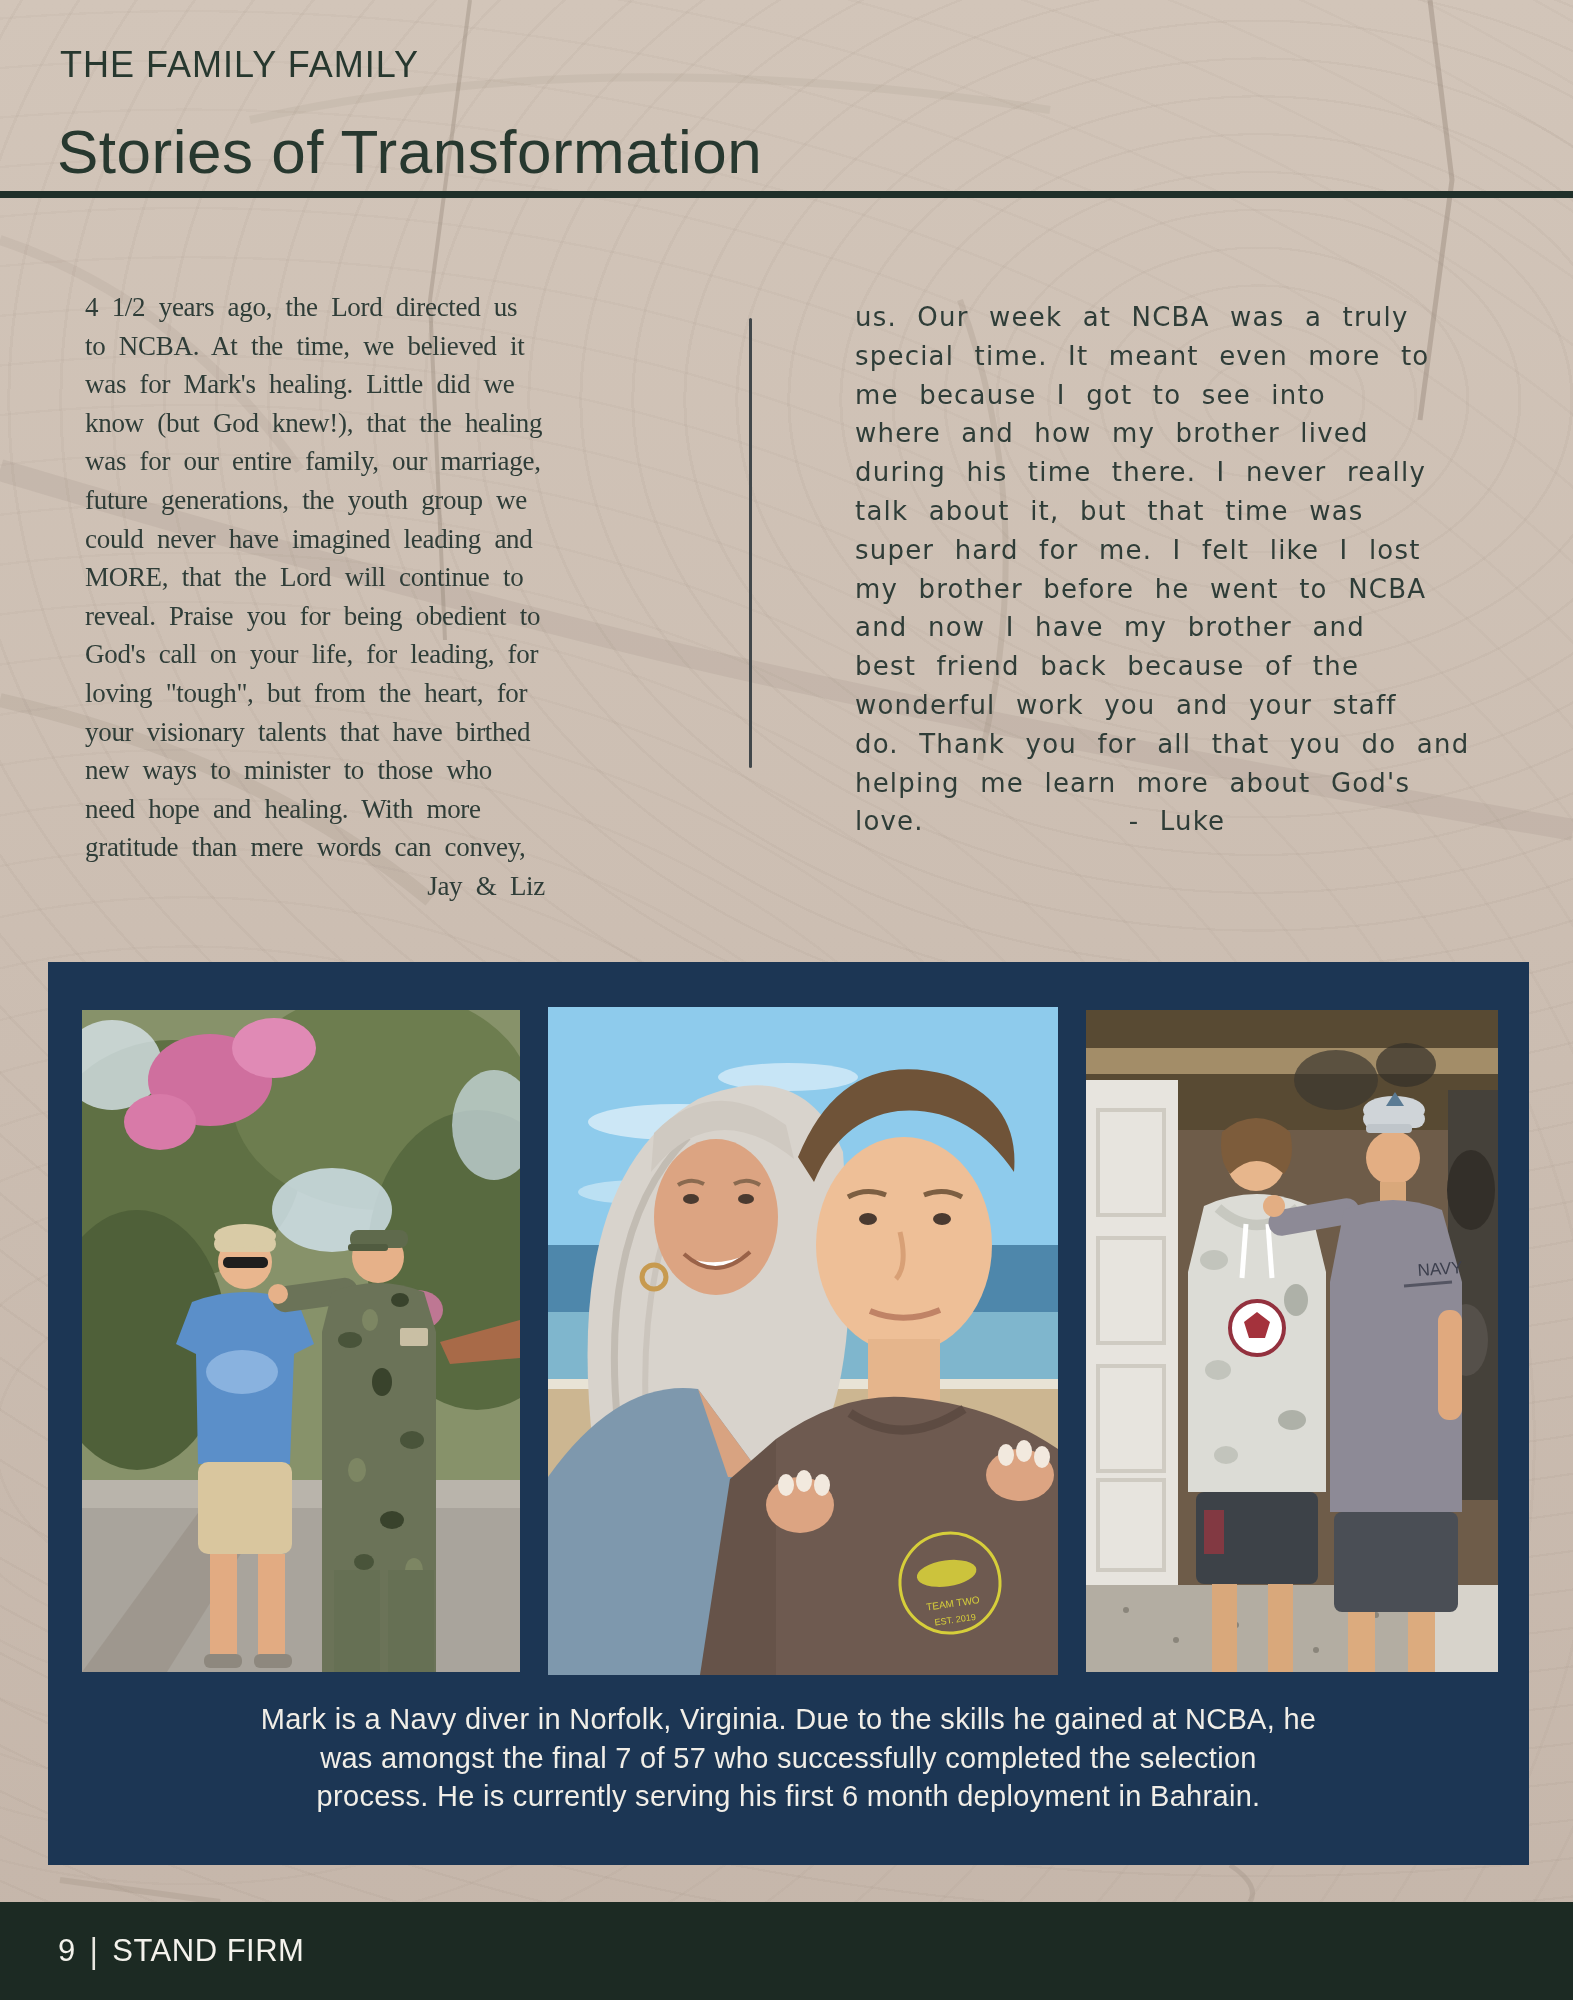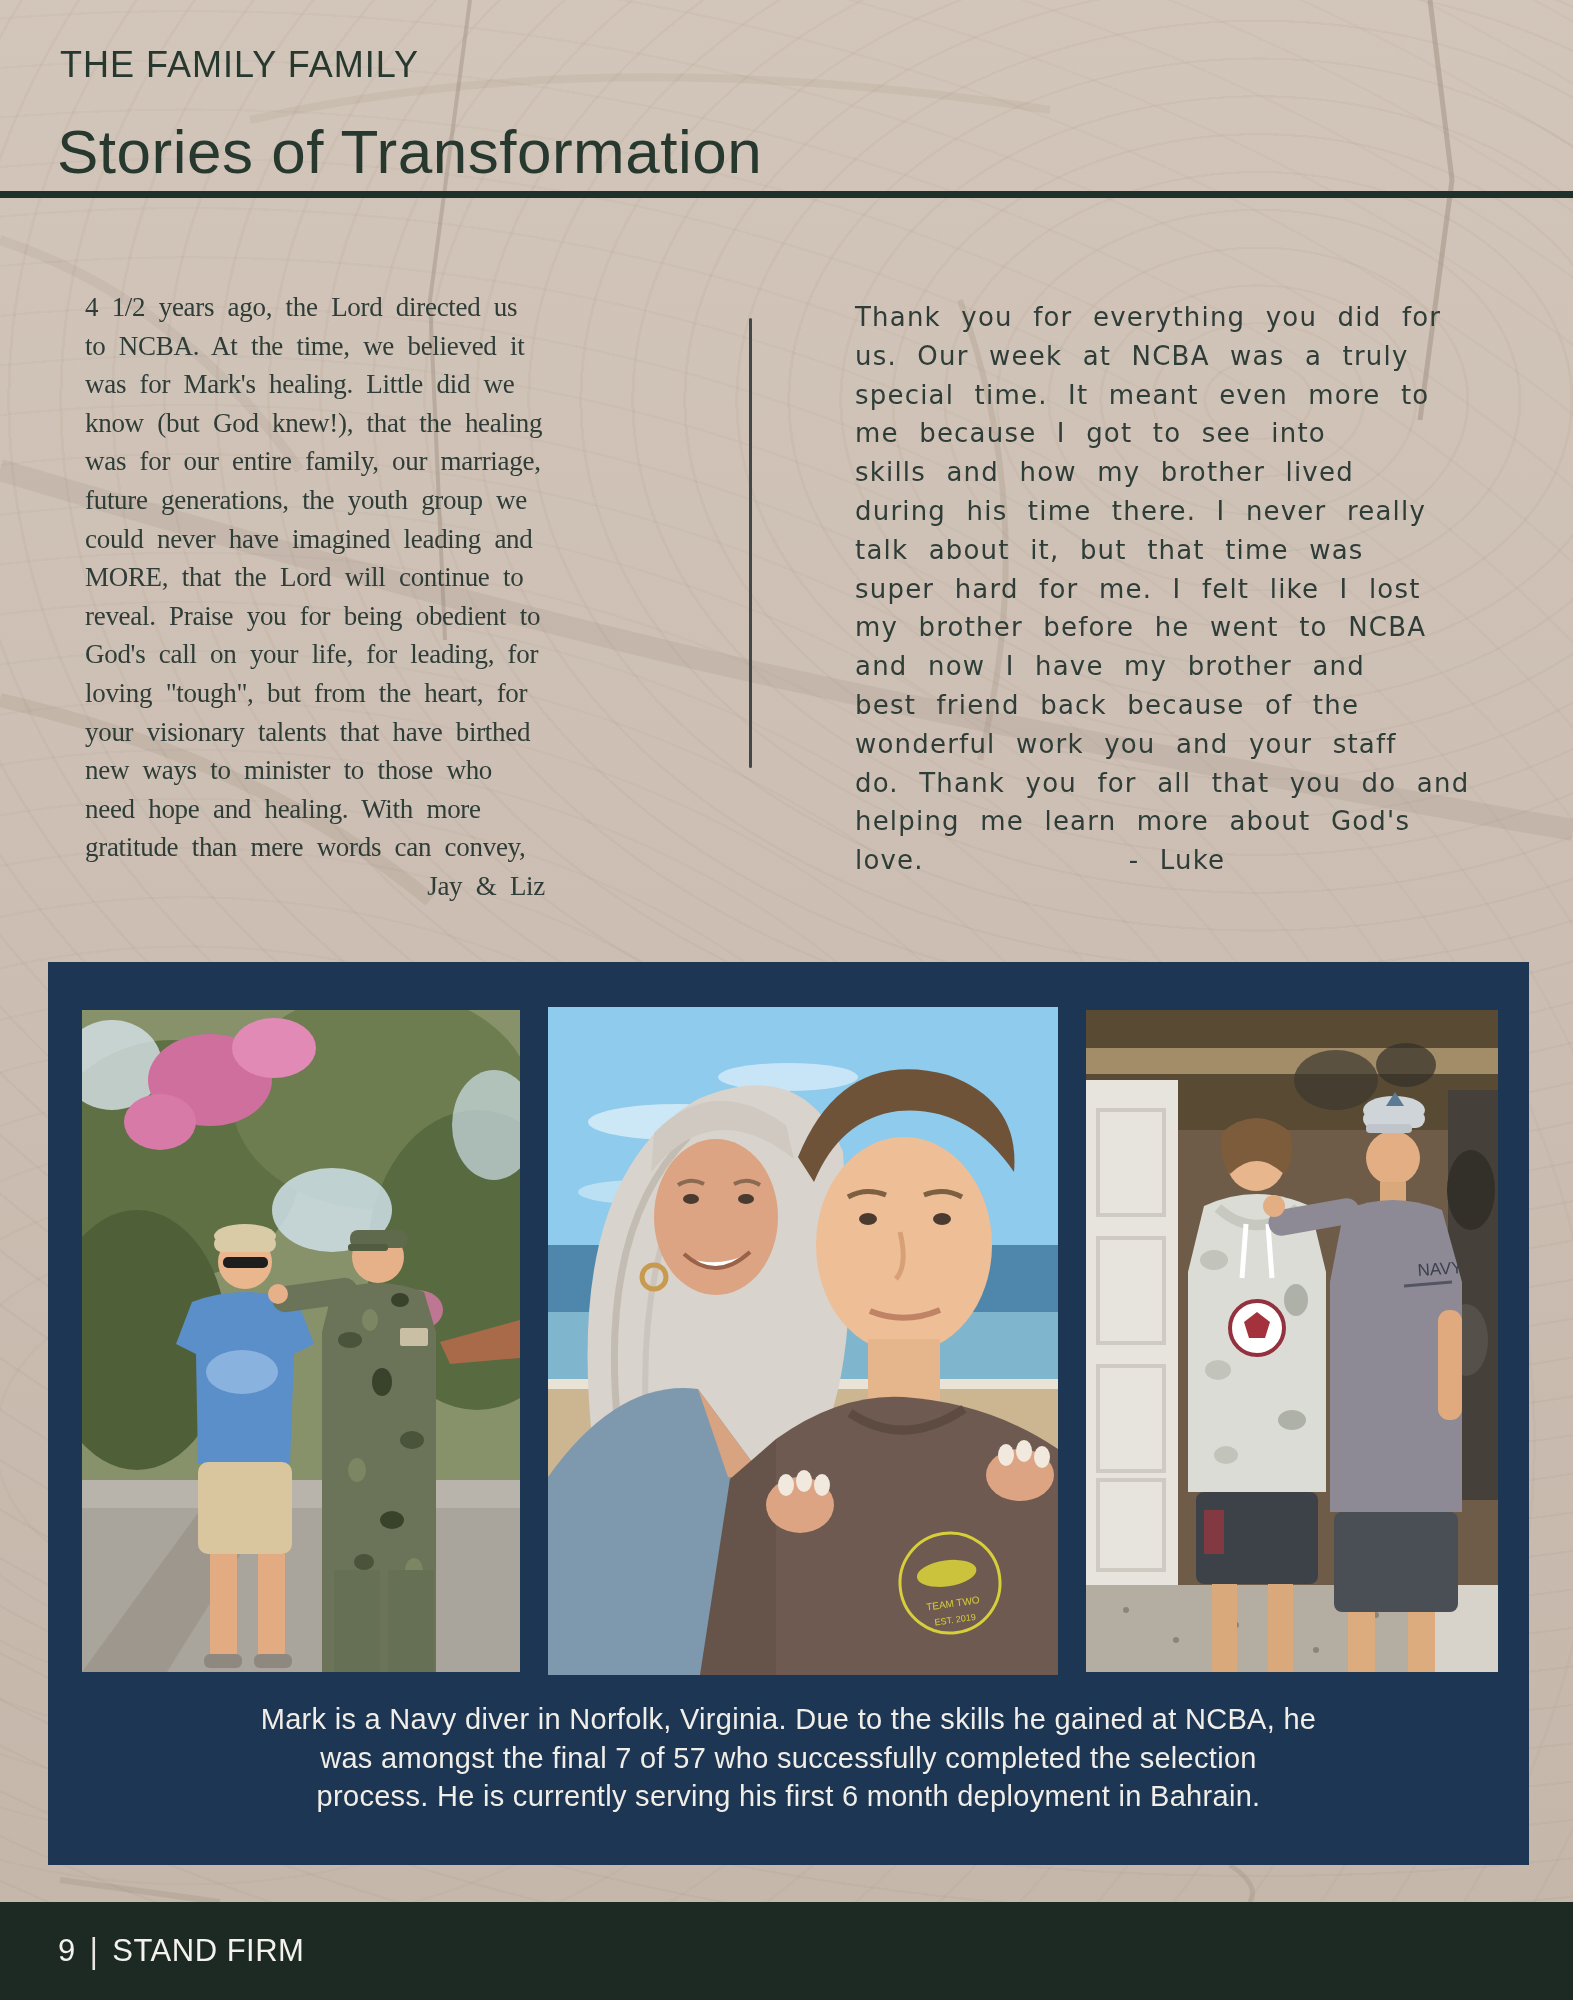--- a/index.html
+++ b/index.html
@@ -116,25 +116,24 @@
           <div class="tline">need hope and healing. With more</div>
           <div class="tline">gratitude than mere words can convey,</div>
         </div>
       <div class="sig">Jay &amp; Liz</div>
     </div>
 
     <div class="col-divider"></div>
 
     <div class="letter letter-right">
       <div>
-          <div class="tline">Thank you for everything you did for</div>
           <div class="tline">us. Our week at NCBA was a truly</div>
           <div class="tline">special time. It meant even more to</div>
           <div class="tline">me because I got to see into</div>
-          <div class="tline">skills and how my brother lived</div>
+          <div class="tline">where and how my brother lived</div>
           <div class="tline">during his time there. I never really</div>
           <div class="tline">talk about it, but that time was</div>
           <div class="tline">super hard for me. I felt like I lost</div>
           <div class="tline">my brother before he went to NCBA</div>
           <div class="tline">and now I have my brother and</div>
           <div class="tline">best friend back because of the</div>
           <div class="tline">wonderful work you and your staff</div>
           <div class="tline">do. Thank you for all that you do and</div>
           <div class="tline">helping me learn more about God's</div>
         </div>

